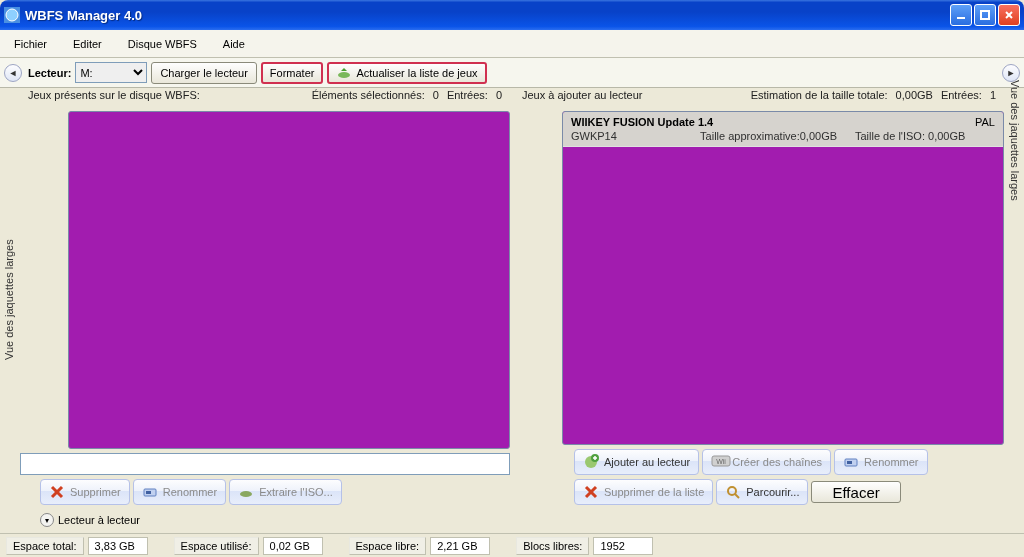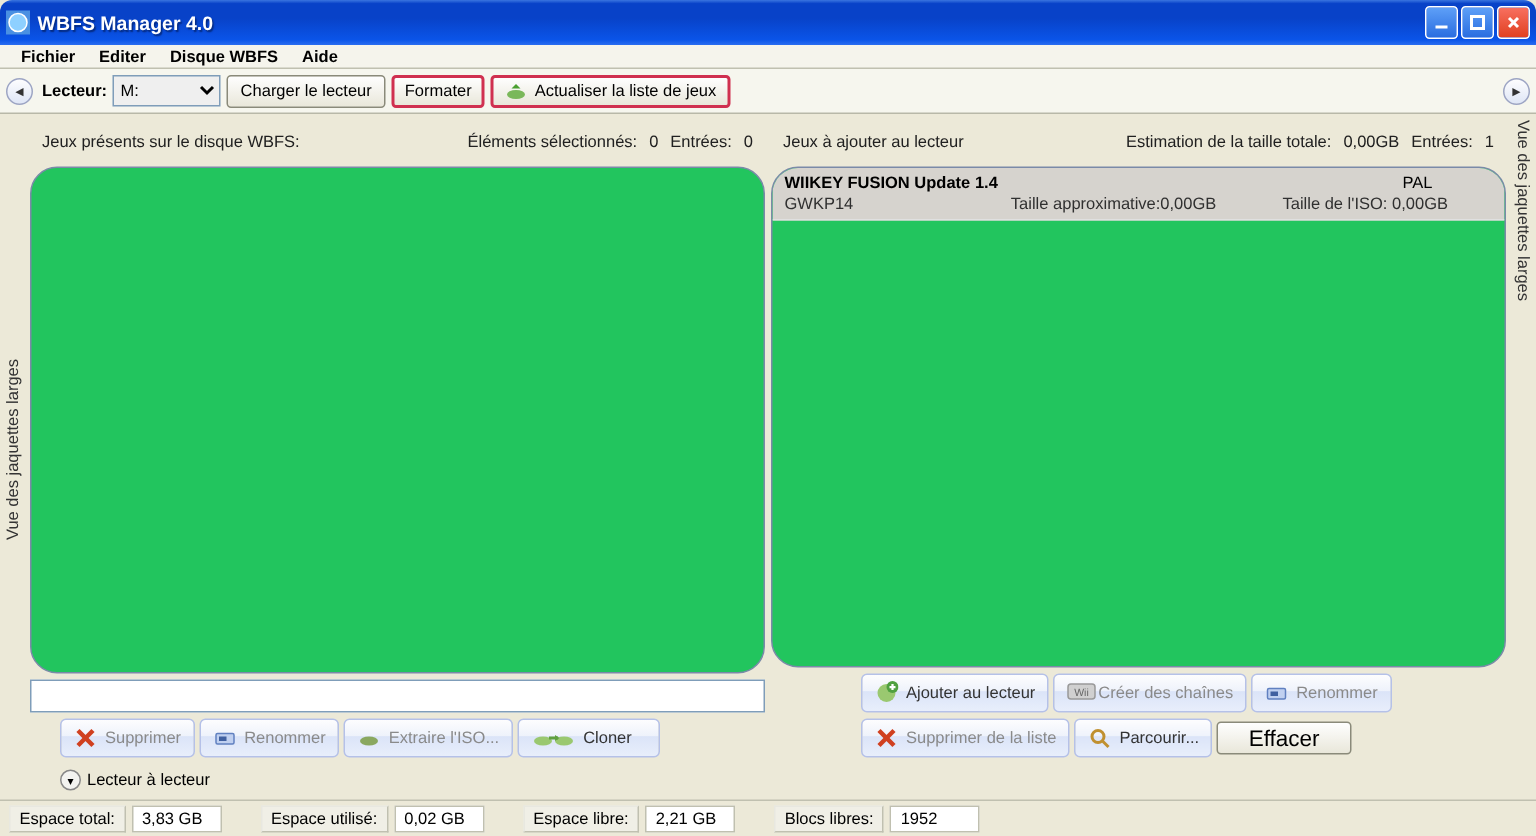--- a/index.html
+++ b/index.html
@@ -42,29 +42,28 @@
   display: flex; align-items: center; justify-content: center;
   color: #fff; font-weight: bold;
   cursor: pointer;
 }
 .win-min { background: linear-gradient(to bottom,#5ea0f8,#2a6de0); }
 .win-max { background: linear-gradient(to bottom,#5ea0f8,#2a6de0); }
 .win-close { background: linear-gradient(to bottom,#f87060,#e04020); }
 
 
 .menubar {
-  height: 16px;
+  height: 28px;
   background: #f5f4ec;
   border-bottom: 1px solid #c0c0b0;
   display: flex;
   align-items: center;
   padding: 0 6px;
-  gap: 0;
-  font-size: 11px;
-  font-weight: bold;
+  gap: 10px;
+  font-size: 11px;
 }
 .menubar span { padding: 2px 8px; cursor: default; }
 
 
 .toolbar {
   height: 30px;
   background: #f6f6ee;
   border-bottom: 1px solid #b8b8a8;
   display: flex;
   align-items: center;
@@ -145,34 +144,35 @@
   display: flex;
   align-items: center;
   padding: 16px 8px;
   font-size: 11px;
   color: #202020;
 }
 .panel-header .ph-left { flex: 1; }
 .panel-header .ph-stat { margin-left: 8px; }
 .listbox {
   flex: 1;
-  background: #22c55e;
+  background: #a21caf;
   border: 1px solid #7a8aa8;
-  border-radius: 18px;
+  border-radius: 3px;
   overflow: auto;
+  margin-left: 48px;
 }
 .list-item {
   padding: 4px 8px;
   border-bottom: 1px solid #e0e0e0;
   background: #d6d3ce;
   font-size: 11px;
 }
 .list-item .li-row1 { display: flex; }
 .list-item .li-title { font-weight: bold; flex: 1; }
-.list-item .li-region { width: 60px; text-align: left; }
+.list-item .li-region { width: 60px; text-align: right; }
 .list-item .li-row2 { display: flex; color: #303030; margin-top: 2px; }
 .list-item .li-id { flex: 1; }
 .list-item .li-mid { flex: 1.2; }
 .list-item .li-size { width: 140px; text-align: left; }
 
 .below-left {
   margin-top: 4px;
   display: flex;
   flex-direction: column;
   gap: 4px;
@@ -382,31 +382,20 @@
           <span>Renommer</span>
         </div>
         <div class="action-btn disabled">
           <span class="aicon">
               <svg width="16" height="16">
                 <ellipse cx="8" cy="10" rx="6" ry="3" fill="#8aa860"></ellipse>
               </svg>
             </span>
           <span>Extraire l'ISO...</span>
         </div>
-        <div class="action-btn" style="min-width:95px">
-          <span class="aicon" style="width:30px">
-              <svg width="30" height="16">
-                <ellipse cx="8" cy="10" rx="6" ry="3" fill="#9ac870"></ellipse>
-                <ellipse cx="22" cy="10" rx="6" ry="3" fill="#9ac870"></ellipse>
-                <path d="M12 8 L18 8" stroke="#60a040" stroke-width="2"></path>
-                <path d="M16 6 L19 8 L16 10 Z" fill="#60a040"></path>
-              </svg>
-            </span>
-          <span>Cloner</span>
-        </div>
       </div>
     </div>
   </div>
 
   <div class="panel">
     <div class="panel-header">
       <span class="ph-left">Jeux à ajouter au lecteur</span>
       <span class="ph-stat">Estimation de la taille totale:</span>
       <span class="ph-stat">0,00GB</span>
       <span class="ph-stat">Entrées:</span>

